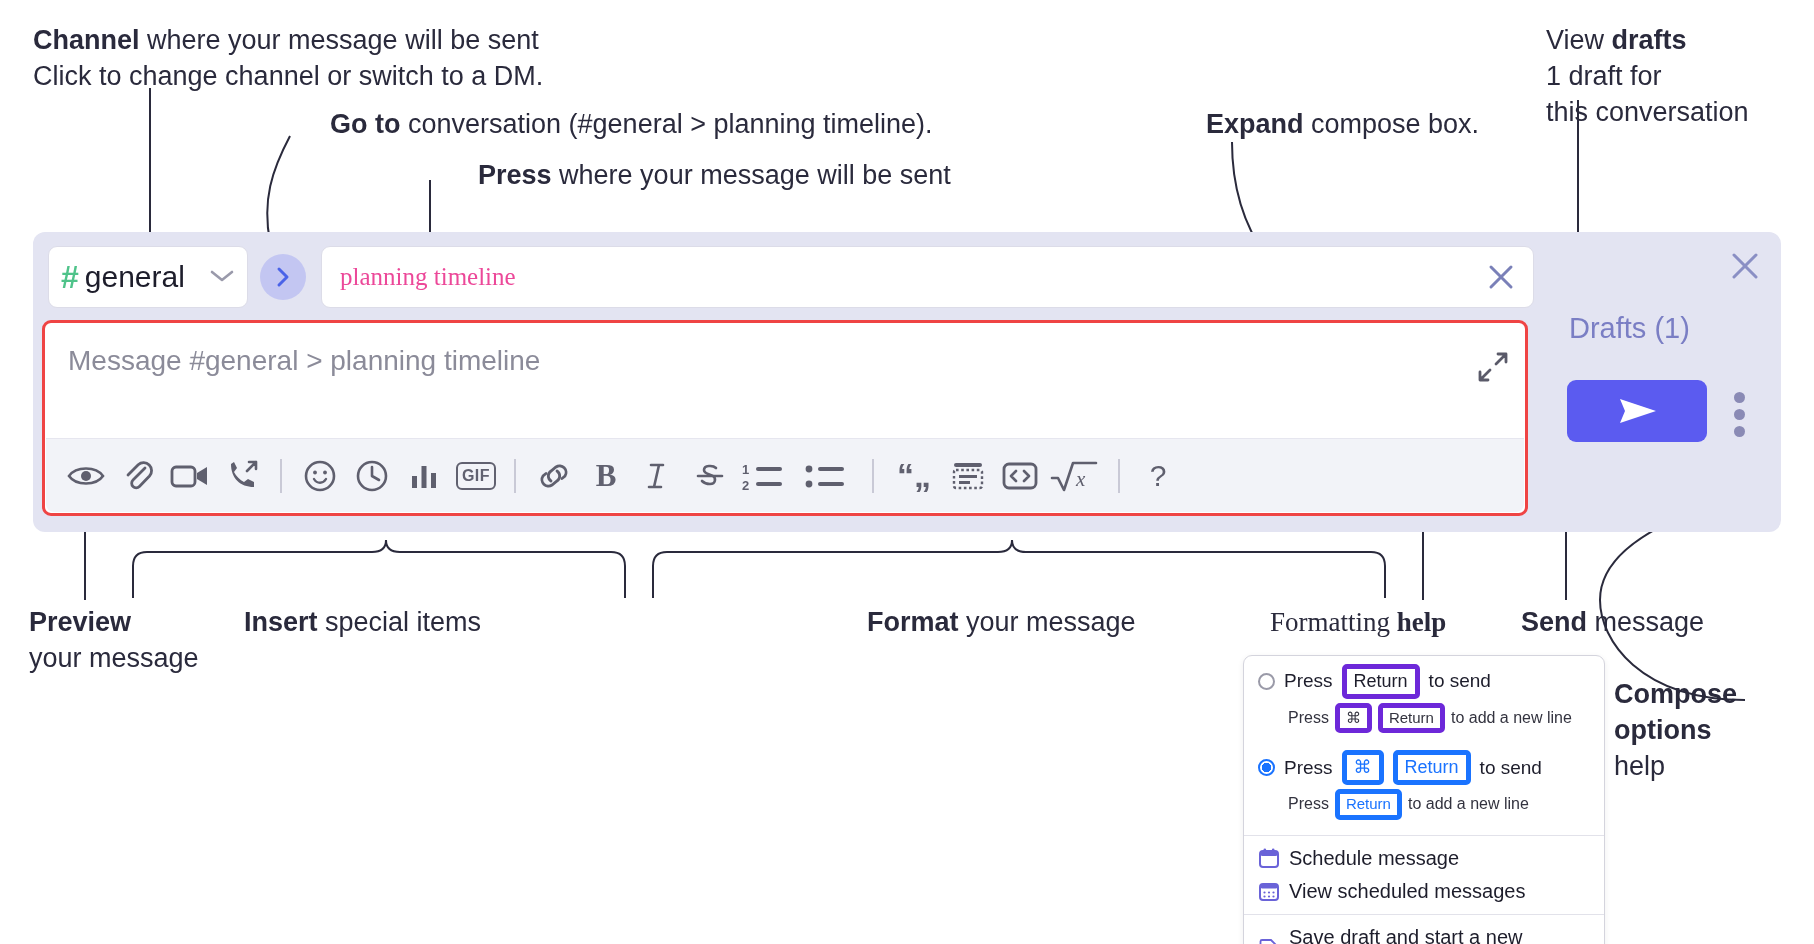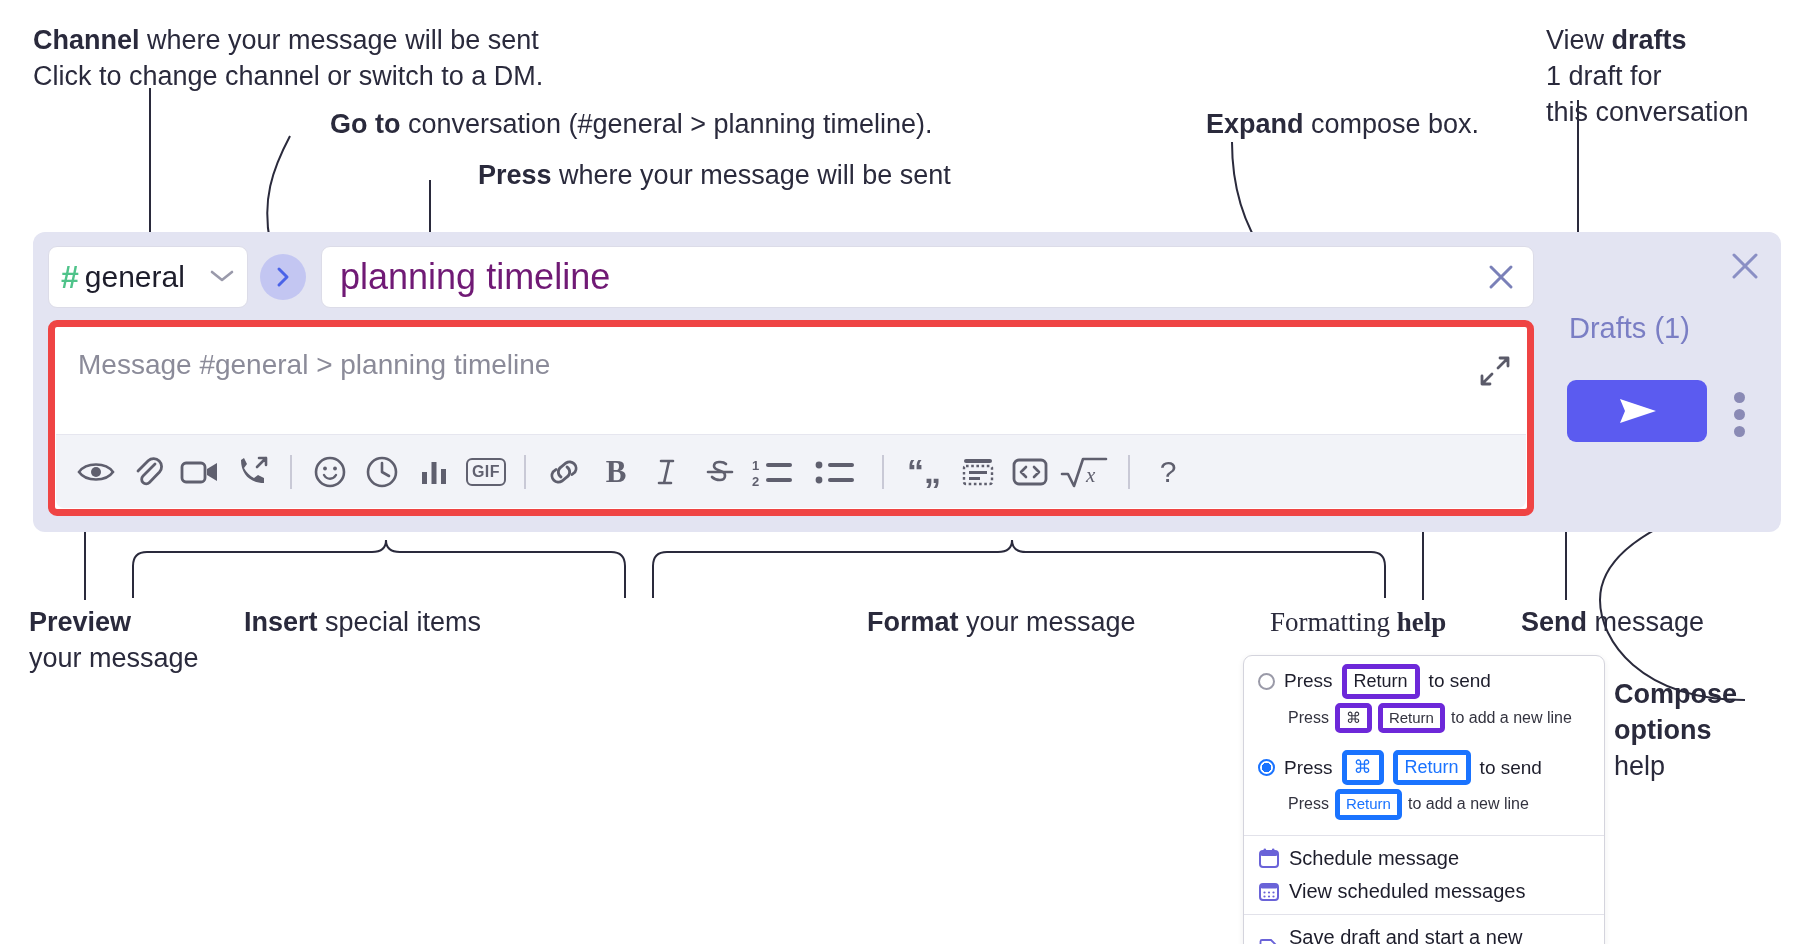--- a/index.html
+++ b/index.html
@@ -39,26 +39,26 @@
     width:46px;height:46px;border-radius:50%;background:#c3c6f2;
     display:flex;align-items:center;justify-content:center;margin:0 12px;
   }
   .goto-btn svg{display:block;}
 
   .topic-field{
     position:absolute;left:288px;top:14px;width:1213px;height:62px;
     background:#fff;border:1px solid #dcdce8;border-radius:9px;box-sizing:border-box;
     display:flex;align-items:center;padding:0 10px 0 18px;
   }
-  .topic-text{font-size:36px;color:#701a75;flex:1;}
+  .topic-text{font-size:25px;color:#ec4899;flex:1;font-family:Liberation Serif, serif;}
   .topic-clear{width:44px;height:44px;display:flex;align-items:center;justify-content:center;}
 
   .msgbox{
-    position:absolute;left:15px;top:88px;width:1486px;height:196px;
-    background:#fff;border:7px solid #ef4444;border-radius:9px;box-sizing:border-box;
+    position:absolute;left:9px;top:88px;width:1486px;height:196px;
+    background:#fff;border:3px solid #ef4444;border-radius:9px;box-sizing:border-box;
   }
   .placeholder{position:absolute;left:23px;top:22px;font-size:28px;color:#8b8b99;}
   .expand-btn{position:absolute;right:14px;top:26px;width:36px;height:36px;}
 
   .toolbar{
     position:absolute;left:1px;right:1px;bottom:1px;height:74px;
     background:#f2f3f8;border-top:1px solid #e6e6ef;border-radius:0 0 8px 8px;
     display:flex;align-items:center;padding-left:14px;box-sizing:border-box;
   }
   .tbtn{width:52px;height:52px;display:flex;align-items:center;justify-content:center;color:#616170;flex:0 0 auto;}

